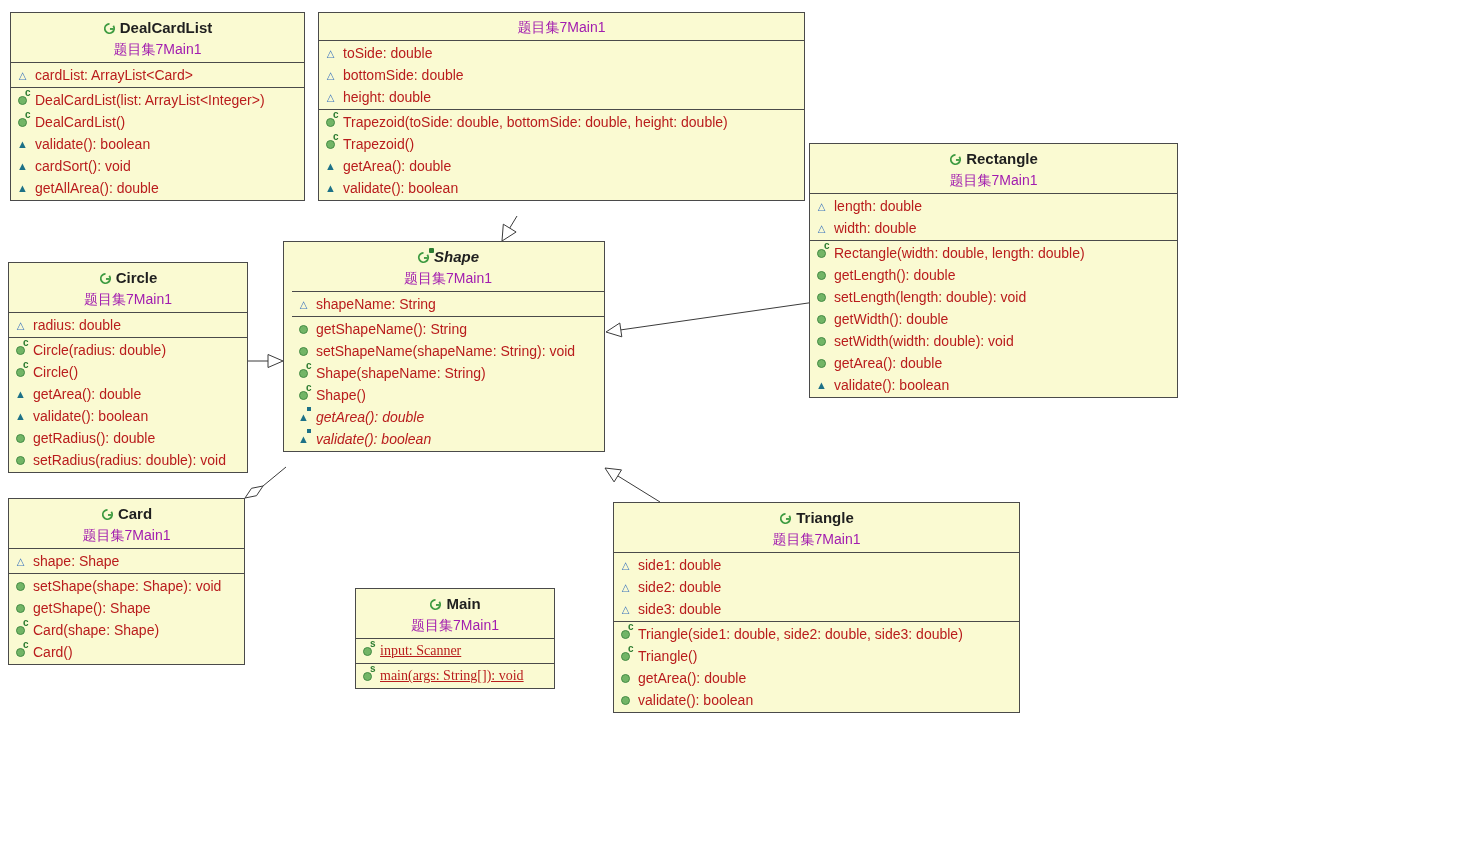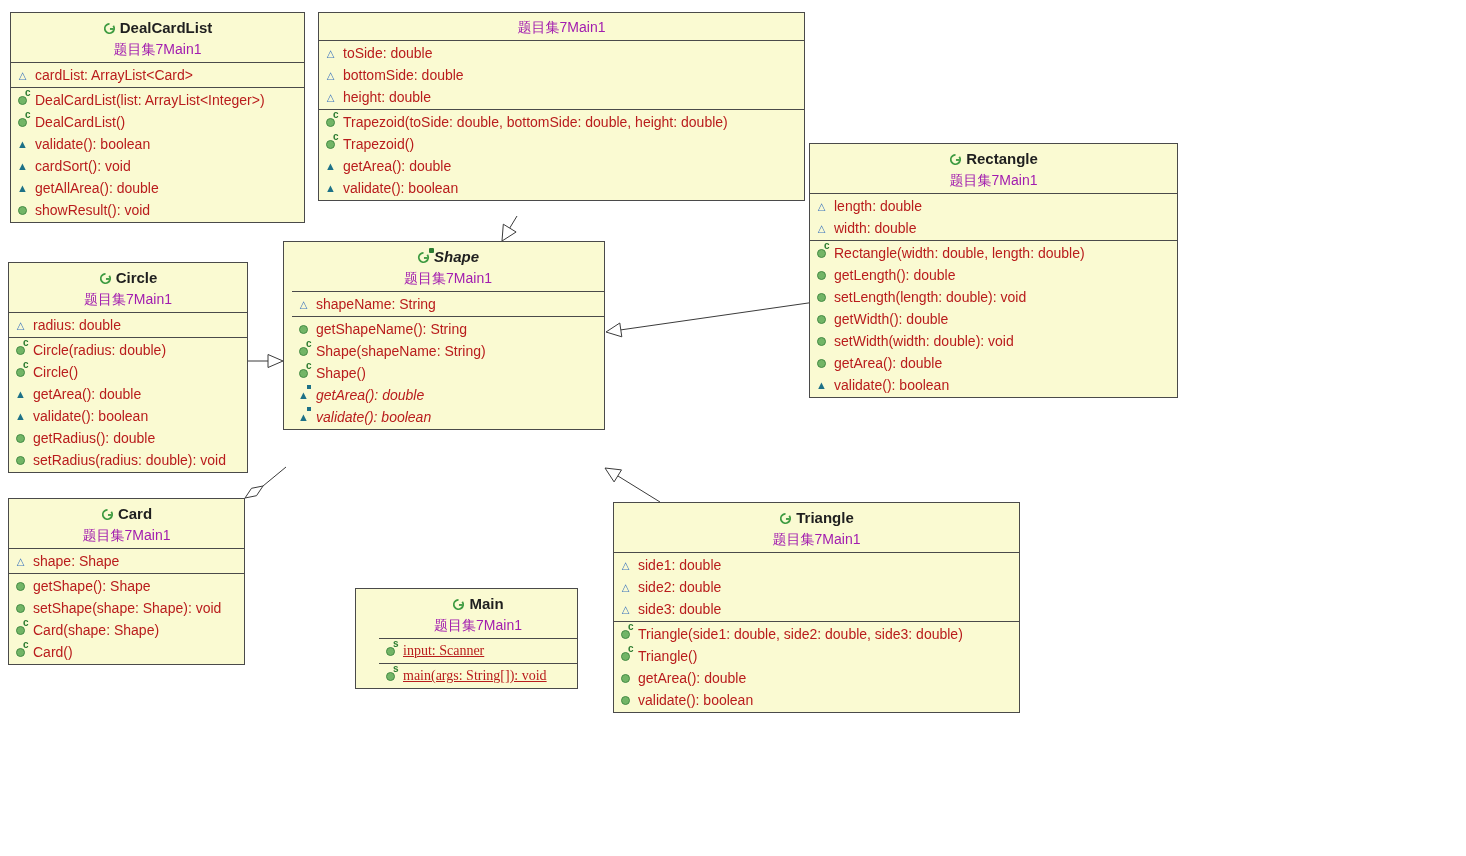--- a/index.html
+++ b/index.html
@@ -34,21 +34,21 @@
   .sup{position:absolute;top:-6px;left:9px;font-size:10px;font-weight:bold;color:#2E7D32;font-style:normal;line-height:10px;}
   .flag{position:absolute;top:-4px;left:10px;width:4px;height:4px;background:#1D7187;}
   
   #cls-dealcardlist{left:10px;top:12px;width:295px;}
   #cls-trapezoid{left:318px;top:12px;width:487px;}
   #cls-rectangle{left:809px;top:143px;width:369px;}
   #cls-circle{left:8px;top:262px;width:240px;}
   #cls-shape{left:283px;top:241px;width:322px;padding-left:8px;}
   #cls-shape .cls-name{font-style:italic;}
   #cls-card{left:8px;top:498px;width:237px;}
-  #cls-main{left:355px;top:588px;width:223px;padding-left:23px;}
+  #cls-main{left:355px;top:588px;width:200px;}
   #cls-triangle{left:613px;top:502px;width:407px;}
 </style>
 </head>
 <body>
 
 <div id="canvas">
 
   <svg id="connectors" width="1466" height="856" viewBox="0 0 1466 856">
     <g stroke="#3b3b3b" fill="none">
       <line x1="517" y1="216" x2="509.7" y2="228.1"></line>
@@ -108,26 +108,20 @@
           <span class="mtext">validate(): boolean</span>
         </div>
         <div class="row">
           <span class="ic glyph tri-g">▲</span>
           <span class="mtext">cardSort(): void</span>
         </div>
         <div class="row">
           <span class="ic glyph tri-g">▲</span>
           <span class="mtext">getAllArea(): double</span>
         </div>
-        <div class="row">
-          <span class="ic">
-            <span class="dot-shape"></span>
-          </span>
-          <span class="mtext">showResult(): void</span>
-        </div>
       </div>
   </div>
 
   <div class="uml-class" id="cls-trapezoid">
     <div class="cls-header">
       <div class="cls-sub">题目集7Main1</div>
     </div>
     <div class="cls-fields">
         <div class="row">
           <span class="ic glyph field-g">△</span>
@@ -302,20 +296,26 @@
           <span class="ic glyph field-g">△</span>
           <span class="mtext">shapeName: String</span>
         </div>
       </div>
     <div class="cls-members">
         <div class="row">
           <span class="ic">
             <span class="dot-shape"></span>
           </span>
           <span class="mtext">getShapeName(): String</span>
+        </div>
+        <div class="row">
+          <span class="ic">
+            <span class="dot-shape"></span>
+          </span>
+          <span class="mtext">setShapeName(shapeName: String): void</span>
         </div>
         <div class="row">
           <span class="ic">
             <span class="dot-shape"></span>
             <i class="sup">c</i>
           </span>
           <span class="mtext">Shape(shapeName: String)</span>
         </div>
         <div class="row">
           <span class="ic">
@@ -349,31 +349,31 @@
         <div class="row">
           <span class="ic glyph field-g">△</span>
           <span class="mtext">shape: Shape</span>
         </div>
       </div>
     <div class="cls-members">
         <div class="row">
           <span class="ic">
             <span class="dot-shape"></span>
           </span>
+          <span class="mtext">setShape(shape: Shape): void</span>
+        </div>
+        <div class="row">
+          <span class="ic">
+            <span class="dot-shape"></span>
+          </span>
           <span class="mtext">getShape(): Shape</span>
         </div>
         <div class="row">
           <span class="ic">
             <span class="dot-shape"></span>
-          </span>
-          <span class="mtext">setShape(shape: Shape): void</span>
-        </div>
-        <div class="row">
-          <span class="ic">
-            <span class="dot-shape"></span>
             <i class="sup">c</i>
           </span>
           <span class="mtext">Card(shape: Shape)</span>
         </div>
         <div class="row">
           <span class="ic">
             <span class="dot-shape"></span>
             <i class="sup">c</i>
           </span>
           <span class="mtext">Card()</span>

